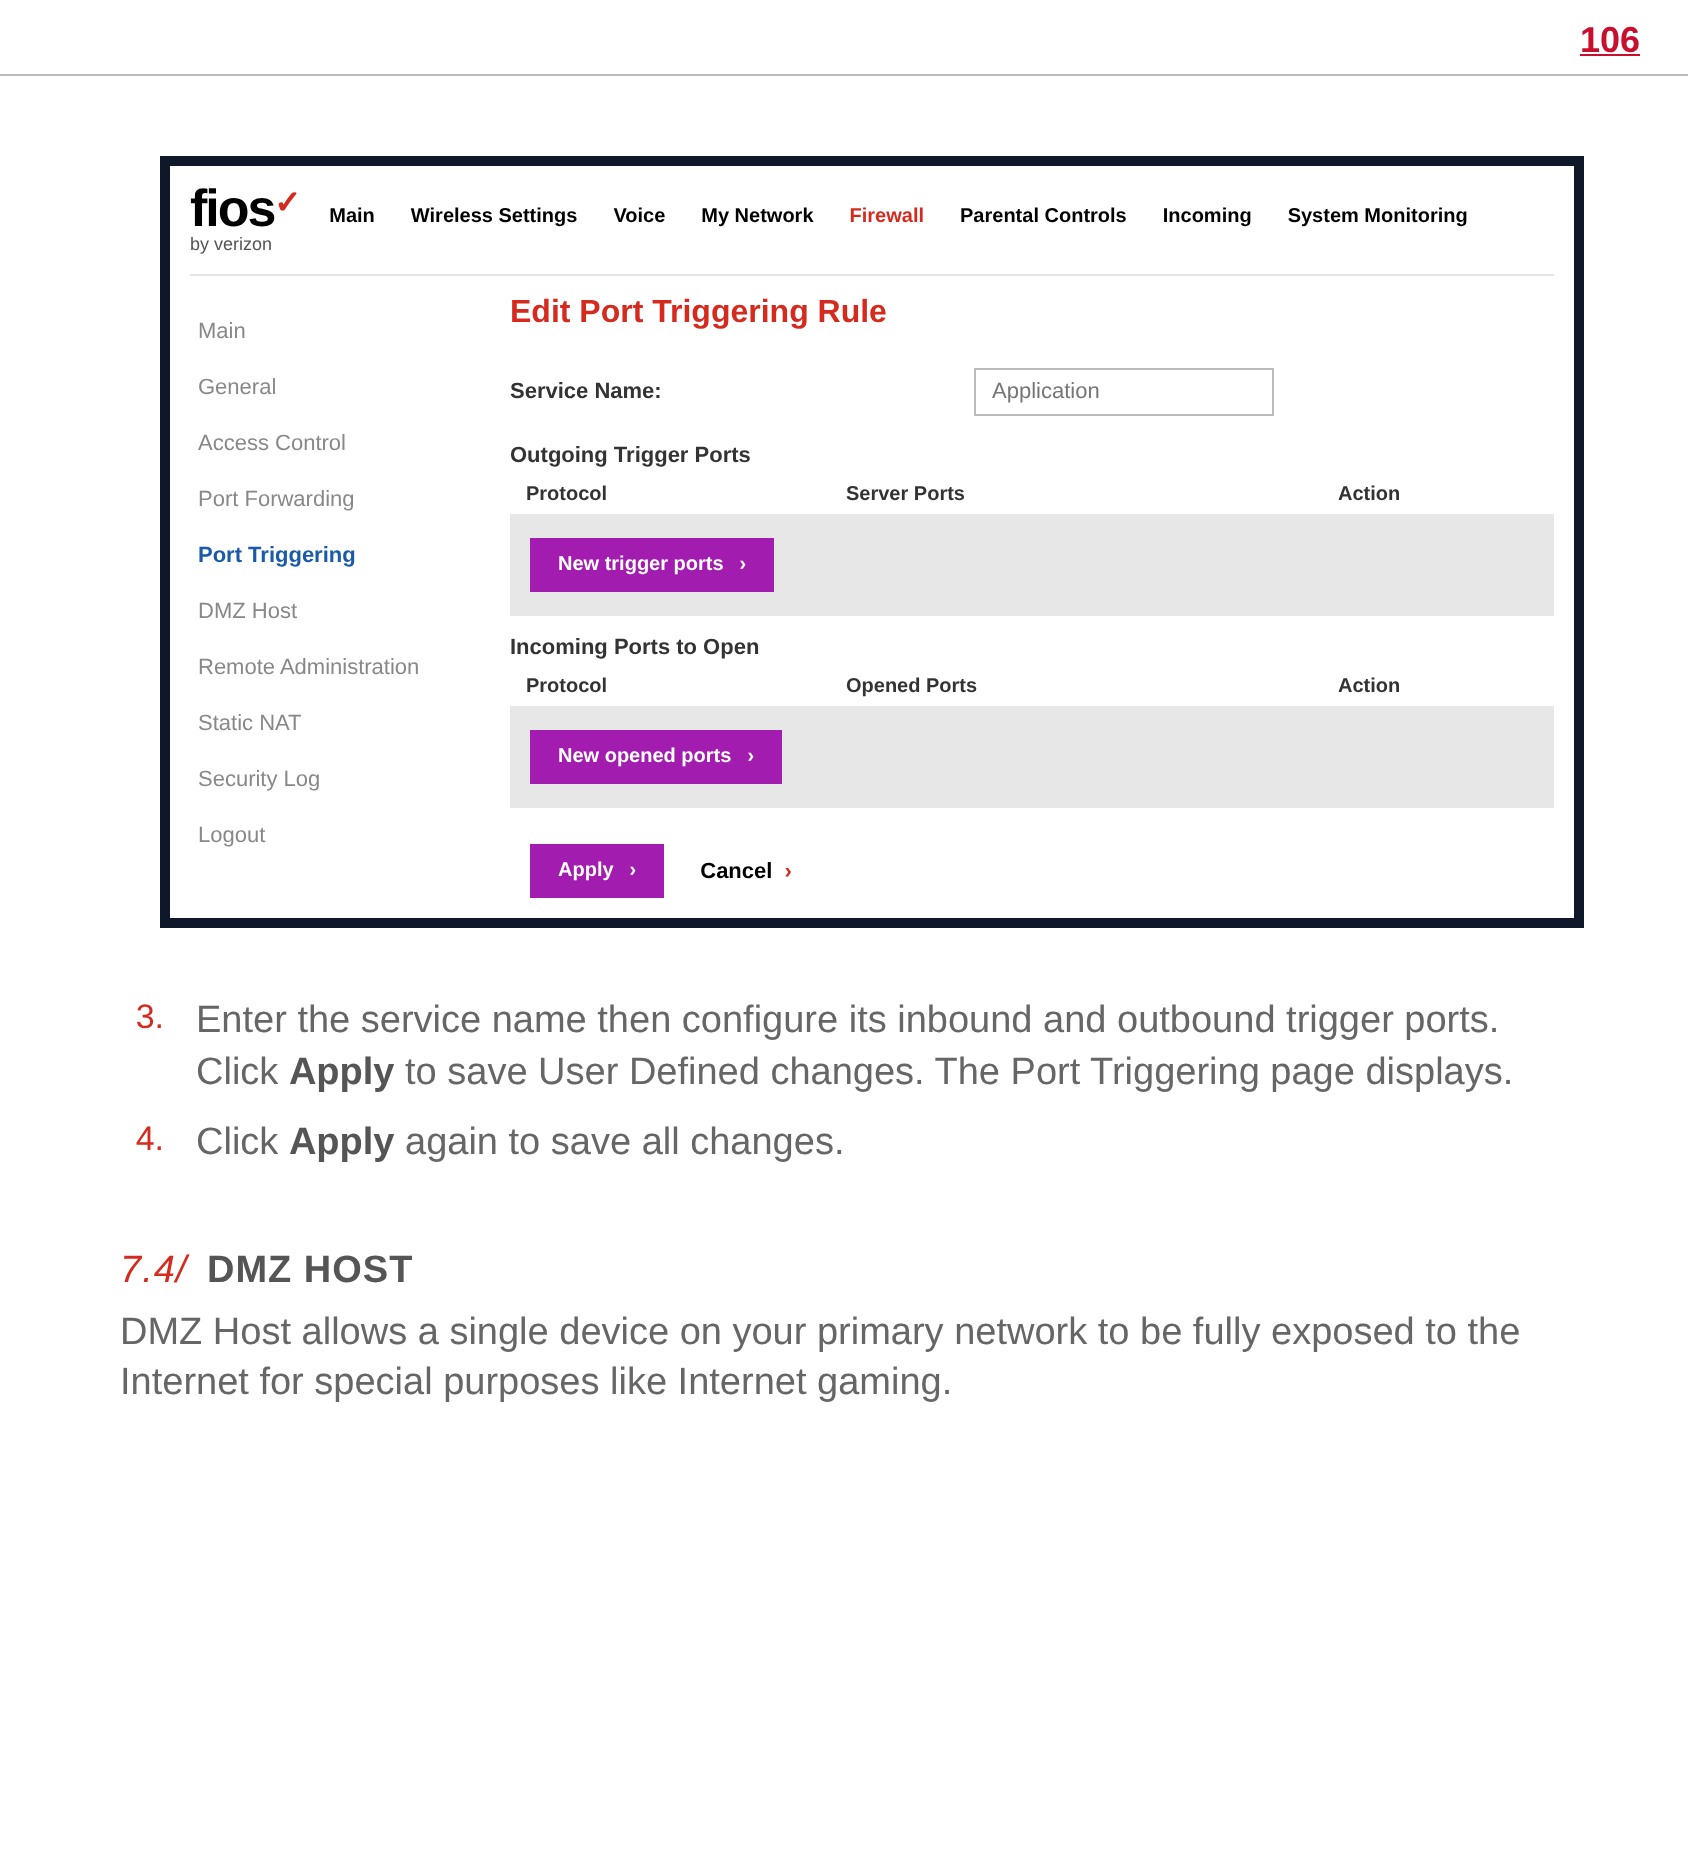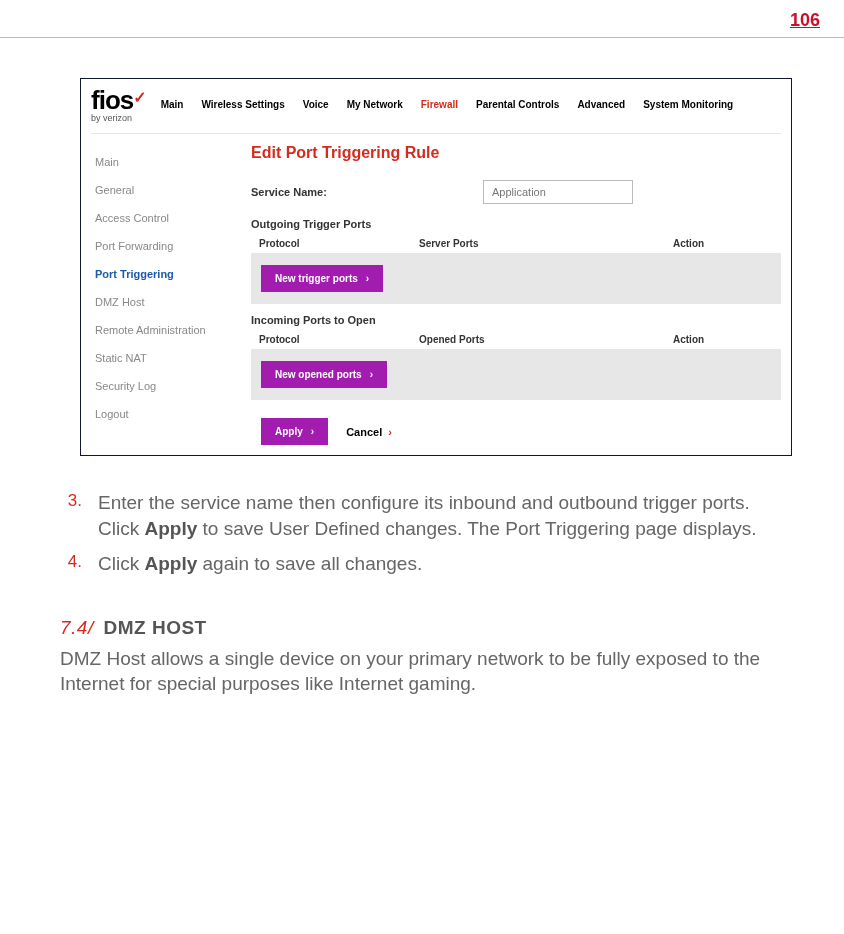--- a/index.html
+++ b/index.html
@@ -1,21 +1,21 @@
 <!DOCTYPE html>
 <html><head>
 <meta charset="utf-8">
 <style>
   * { box-sizing: border-box; margin: 0; padding: 0; }
   body { font-family: Arial, Helvetica, sans-serif; width: 844px; background: #fff; color: #333; }
   .page { width: 844px; }
   .page-number-bar { text-align: right; padding: 10px 24px 6px 0; color: #c8102e; font-weight: bold; font-size: 18px; text-decoration: underline; }
   .rule { border-top: 1px solid #bbb; margin-bottom: 40px; }
   .screenshot-wrap { padding: 0 52px 30px 80px; }
-  .screenshot { border: 1px solid #0f172a; background: #fff; }
+  .screenshot { border: 5px solid #0f172a; background: #fff; }
   
   .topbar { display: flex; align-items: flex-start; gap: 14px; padding: 8px 10px 6px 10px; }
   .logo-block { text-align: left; line-height: 1; }
   .logo-main { font-size: 26px; font-weight: bold; color: #000; letter-spacing: -1px; }
   .logo-check { color: #d52b1e; font-weight: bold; font-size: 16px; vertical-align: super; }
   .logo-sub { font-size: 9px; color: #555; margin-top: 1px; }
   .nav { display: flex; gap: 18px; font-size: 10px; font-weight: bold; color: #000; padding-top: 12px; flex-wrap: nowrap; }
   .nav span.active { color: #d52b1e; }
   .hr-light { border-top: 1px solid #e5e5e5; margin: 4px 10px; }
   
@@ -64,21 +64,21 @@
           <div><span class="logo-main">fios</span><span class="logo-check">✓</span></div>
           <div class="logo-sub">by verizon</div>
         </div>
         <div class="nav">
           <span>Main</span>
           <span>Wireless Settings</span>
           <span>Voice</span>
           <span>My Network</span>
           <span class="active">Firewall</span>
           <span>Parental Controls</span>
-          <span>Advanced</span>
+          <span>Incoming</span>
           <span>System Monitoring</span>
         </div>
       </div>
       <div class="hr-light"></div>
 
       <div class="bodyrow">
         <div class="sidebar">
           <div class="item">Main</div>
           <div class="item">General</div>
           <div class="item">Access Control</div>

